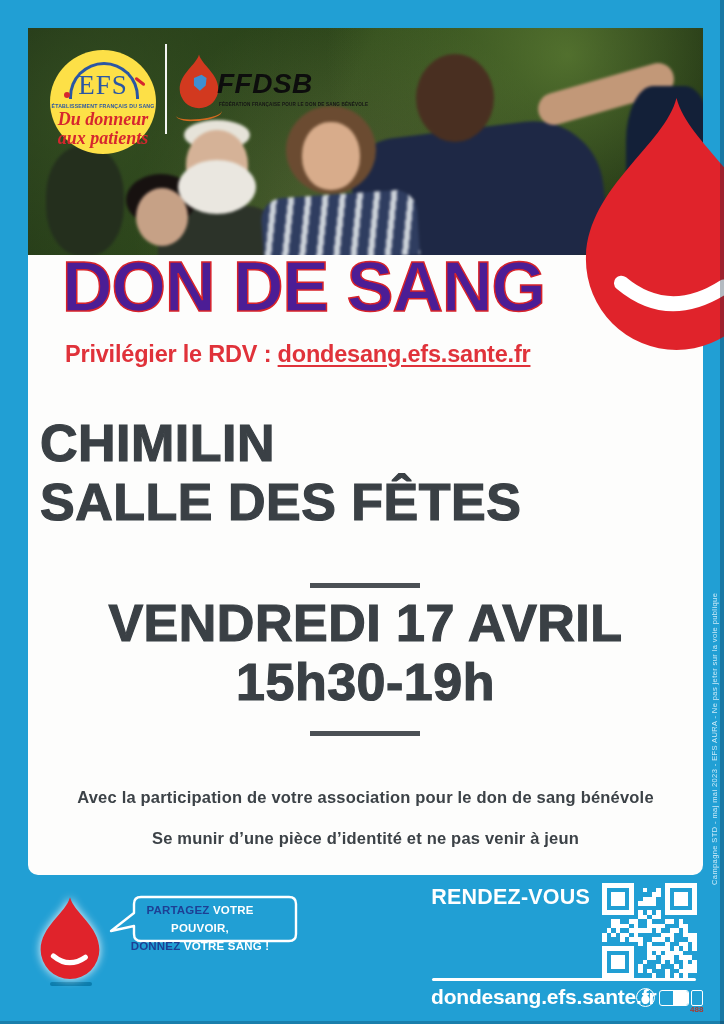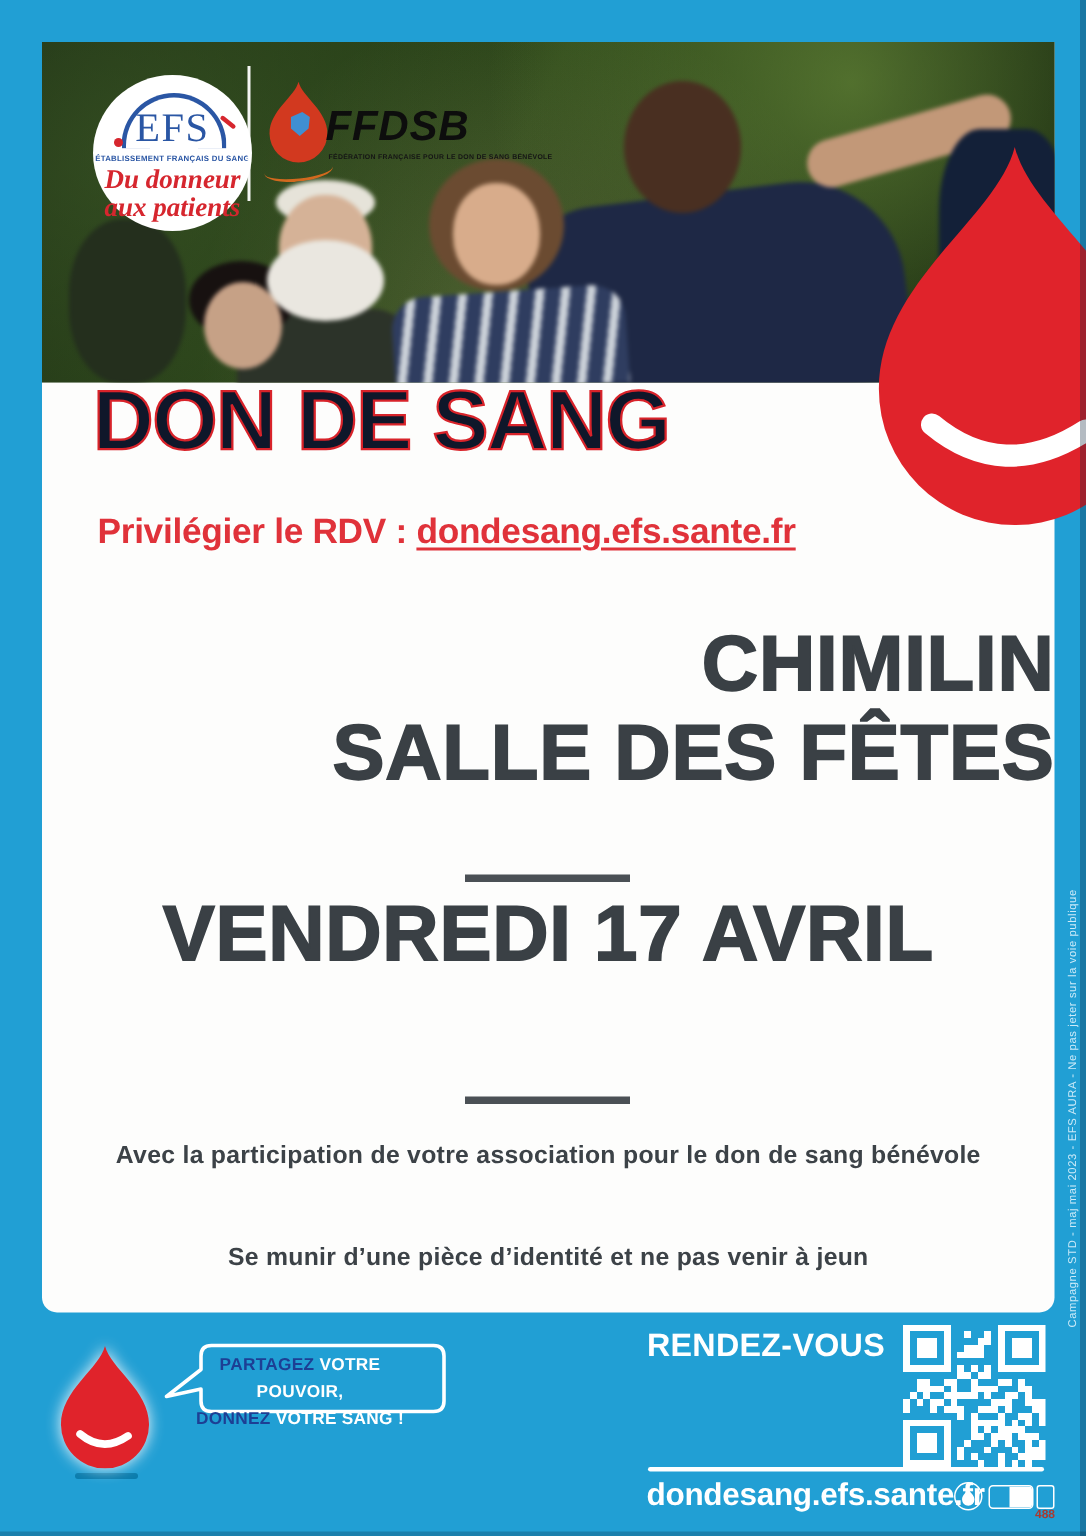--- a/index.html
+++ b/index.html
@@ -34,47 +34,47 @@
   .p-hairw     {left:258px;top:78px; width:90px; height:88px; background:#6d4b2e;border-radius:50%;}
   .p-facew     {left:274px;top:94px; width:58px; height:68px; background:#dbab88;border-radius:48%;}
   .p-bodyw     {left:234px;top:166px;width:156px;height:66px;border-radius:22px 22px 0 0;transform:rotate(-4deg);
                 background:repeating-linear-gradient(100deg,#2e3d63 0 11px,#ccd2da 11px 17px);}
   .p-arm      {left:508px;top:50px; width:140px;height:32px; background:#c59775;border-radius:18px;transform:rotate(-16deg);}
   .p-headm     {left:388px;top:26px; width:78px; height:88px; background:#4b2f1f;border-radius:50%;}
   .p-bodym     {left:326px;top:100px;width:250px;height:140px;background:#1d2847;border-radius:46px 70px 0 0;transform:rotate(-7deg);}
   .p-right     {left:598px;top:58px; width:86px; height:172px;background:#12203a;border-radius:32%;}
 
   
-  .efs-logo{left:62px;top:50px;width:106px;height:104px;background:#ffffff;border-radius:50%;z-index:3;}
+  .efs-logo{left:50px;top:50px;width:106px;height:104px;background:#fde047;border-radius:50%;z-index:3;}
   .efs-arc{position:absolute;left:19px;top:12px;width:64px;height:34px;border:3px solid #2a56a4;border-bottom:none;border-radius:64px 64px 0 0;}
   .efs-dot{position:absolute;left:14px;top:42px;width:6px;height:6px;background:#d6262e;border-radius:50%;}
   .efs-needle{position:absolute;left:84px;top:30px;width:12px;height:3px;background:#d6262e;transform:rotate(38deg);border-radius:2px;}
   .efs-acronym{position:absolute;left:0;right:0;top:20px;text-align:center;font-family:"Liberation Serif",serif;font-size:27px;color:#2a56a4;letter-spacing:1px;}
   .efs-sub{position:absolute;left:0;right:0;top:53px;text-align:center;font-size:5.2px;font-weight:700;color:#2a56a4;letter-spacing:.2px;}
   .efs-tag{position:absolute;left:0;right:0;top:60px;text-align:center;font-family:"Liberation Serif",serif;font-style:italic;font-weight:700;font-size:18px;line-height:1.05;color:#d6262e;}
   .logo-divider{left:165px;top:44px;width:2px;height:90px;background:rgba(255,255,255,.95);z-index:3;}
   .ffdsb-drop{left:178px;top:52px;z-index:3;}
   .ffdsb-motto{left:176px;top:106px;width:46px;height:13px;border-bottom:2.5px solid #d2691e;border-radius:50%;transform:rotate(-6deg);z-index:3;}
   .ffdsb-acronym{left:217px;top:68px;font-size:28px;font-weight:700;font-style:italic;color:#0d0d0d;letter-spacing:.5px;z-index:3;}
   .ffdsb-sub{left:219px;top:102px;width:160px;font-size:4.6px;font-weight:700;color:#151515;letter-spacing:.2px;z-index:3;}
 
   
   .big-drop{left:578px;top:94px;z-index:4;}
 
   
-  .title{left:62px;top:252px;font-size:56px;font-weight:700;color:#0f172a;letter-spacing:-1px;line-height:1;-webkit-text-stroke:1.5px #d8232a;}
+  .title{left:62px;top:252px;font-size:70px;font-weight:700;color:#4c1d95;letter-spacing:-1px;line-height:1;-webkit-text-stroke:1.5px #d8232a;}
   .rdv{left:65px;top:341px;font-size:23.5px;font-weight:700;color:#e0323a;letter-spacing:-.2px;}
   .rdv .url{text-decoration:underline;text-underline-offset:3px;}
-  .loc{left:28px;top:414px;width:675px;text-align:right;font-size:52px;font-weight:700;color:#3a4045;line-height:1.13;letter-spacing:.5px;-webkit-text-stroke:1.2px #3a4045;}
+  .loc{left:40px;top:414px;width:675px;text-align:left;font-size:52px;font-weight:700;color:#3a4045;line-height:1.13;letter-spacing:.5px;-webkit-text-stroke:1.2px #3a4045;}
   .divider{width:110px;height:4.5px;background:#4b5055;left:310px;}
   .div1{top:583px;}
   .div2{top:731px;}
   .datetime{left:28px;top:594px;width:675px;text-align:center;font-size:52px;font-weight:700;color:#3a4045;line-height:1.13;letter-spacing:.5px;-webkit-text-stroke:1.2px #3a4045;}
   .note{left:28px;width:675px;text-align:center;font-size:16.5px;font-weight:700;color:#3c4247;letter-spacing:.2px;}
-  .note1{top:761px;}
+  .note1{top:788px;}
   .note2{top:829px;}
 
   
   .foot-drop{left:38px;top:896px;filter:drop-shadow(0 0 5px rgba(255,255,255,.95));z-index:2;}
   .foot-drop-line{left:50px;top:982px;width:42px;height:4px;background:#0a7cad;border-radius:2px;}
   .bubble-svg{left:104px;top:893px;z-index:2;}
   .bubble-text{left:116px;top:902px;width:168px;text-align:center;font-size:11.5px;font-weight:700;letter-spacing:.2px;line-height:1.55;color:#fff;z-index:3;}
   .bubble-text .navy{color:#1d3f94;}
   .cta{left:408px;top:885px;width:182px;text-align:right;color:#fff;font-weight:700;font-size:21.5px;line-height:1.18;letter-spacing:.2px;}
   .qr{left:602px;top:883px;width:95px;height:95px;}
@@ -149,20 +149,21 @@
 
 <div class="abs loc">
   <div>CHIMILIN</div>
   <div>SALLE DES FÊTES</div>
 </div>
 
 <div class="abs divider div1"></div>
 
 <div class="abs datetime">
   <div>VENDREDI 17 AVRIL</div>
+  <div>15h30-19h</div>
 </div>
 
 <div class="abs divider div2"></div>
 
 <div class="abs note note1">Avec la participation de votre association pour le don de sang bénévole</div>
 <div class="abs note note2">Se munir d’une pièce d’identité et ne pas venir à jeun</div>
 
 <svg class="abs foot-drop" width="64" height="83" viewBox="0 0 100 130">
   <path d="M50 2 C 56 26, 96 48, 96 84 A 46 46 0 1 1 4 84 C 4 48, 44 26, 50 2 Z" fill="#e0232b"></path>
   <path d="M24 94 Q 48 114 74 96" fill="none" stroke="#ffffff" stroke-width="8" stroke-linecap="round"></path>

